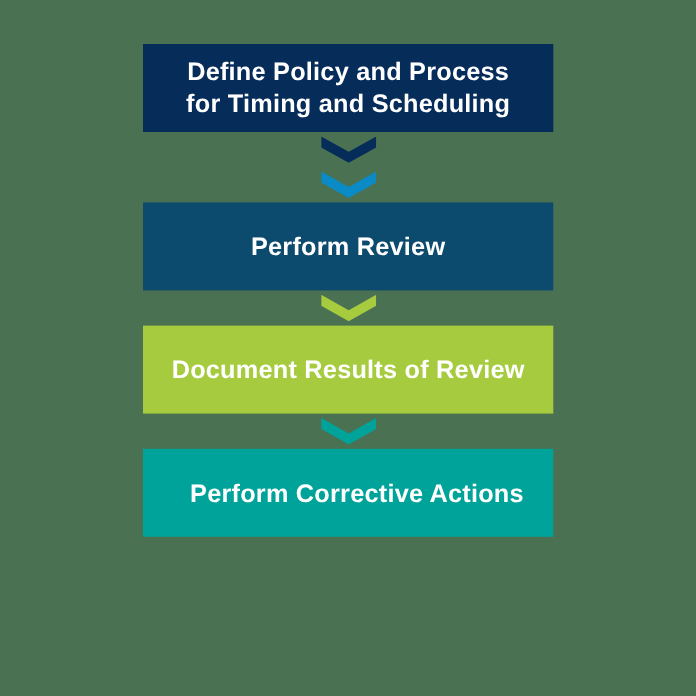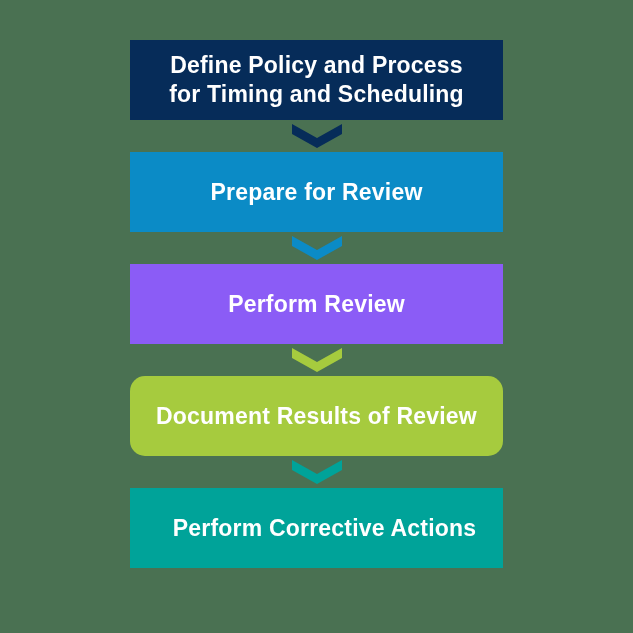--- a/index.html
+++ b/index.html
@@ -57,37 +57,34 @@
   <div class="flow">
       <div class="step" style="background: rgb(6, 44, 89);">
         <div class="step-label" style="color: rgb(255, 255, 255);">Define Policy and Process
 for Timing and Scheduling</div>
       </div>
       <div class="arrow-gap">
         <svg width="50" height="24" viewBox="0 0 50 24">
           <polygon points="0,0 25,14 50,0 50,10 25,24 0,10" fill="#062c59"></polygon>
         </svg>
       </div>
-      <div class="step" style="background: rgb(11, 139, 198);">
-        <div class="step-label" style="color: rgb(255, 255, 255);">Prepare for Review</div>
-      </div>
       <div class="arrow-gap">
         <svg width="50" height="24" viewBox="0 0 50 24">
           <polygon points="0,0 25,14 50,0 50,10 25,24 0,10" fill="#0b8bc6"></polygon>
         </svg>
       </div>
-      <div class="step" style="background: #8b5cf6;">
+      <div class="step" style="background: #0c4a6e;">
         <div class="step-label" style="color: rgb(255, 255, 255);">Perform Review</div>
       </div>
       <div class="arrow-gap">
         <svg width="50" height="24" viewBox="0 0 50 24">
           <polygon points="0,0 25,14 50,0 50,10 25,24 0,10" fill="#a6cb3e"></polygon>
         </svg>
       </div>
-      <div class="step" style="background: rgb(166, 203, 62); border-radius: 15px;">
+      <div class="step" style="background: rgb(166, 203, 62);">
         <div class="step-label" style="color: rgb(255, 255, 255);">Document Results of Review</div>
       </div>
       <div class="arrow-gap">
         <svg width="50" height="24" viewBox="0 0 50 24">
           <polygon points="0,0 25,14 50,0 50,10 25,24 0,10" fill="#00a399"></polygon>
         </svg>
       </div>
       <div class="step" style="background: rgb(0, 163, 153); padding-left: 16px;">
         <div class="step-label" style="color: rgb(255, 255, 255);">Perform Corrective Actions</div>
       </div>

